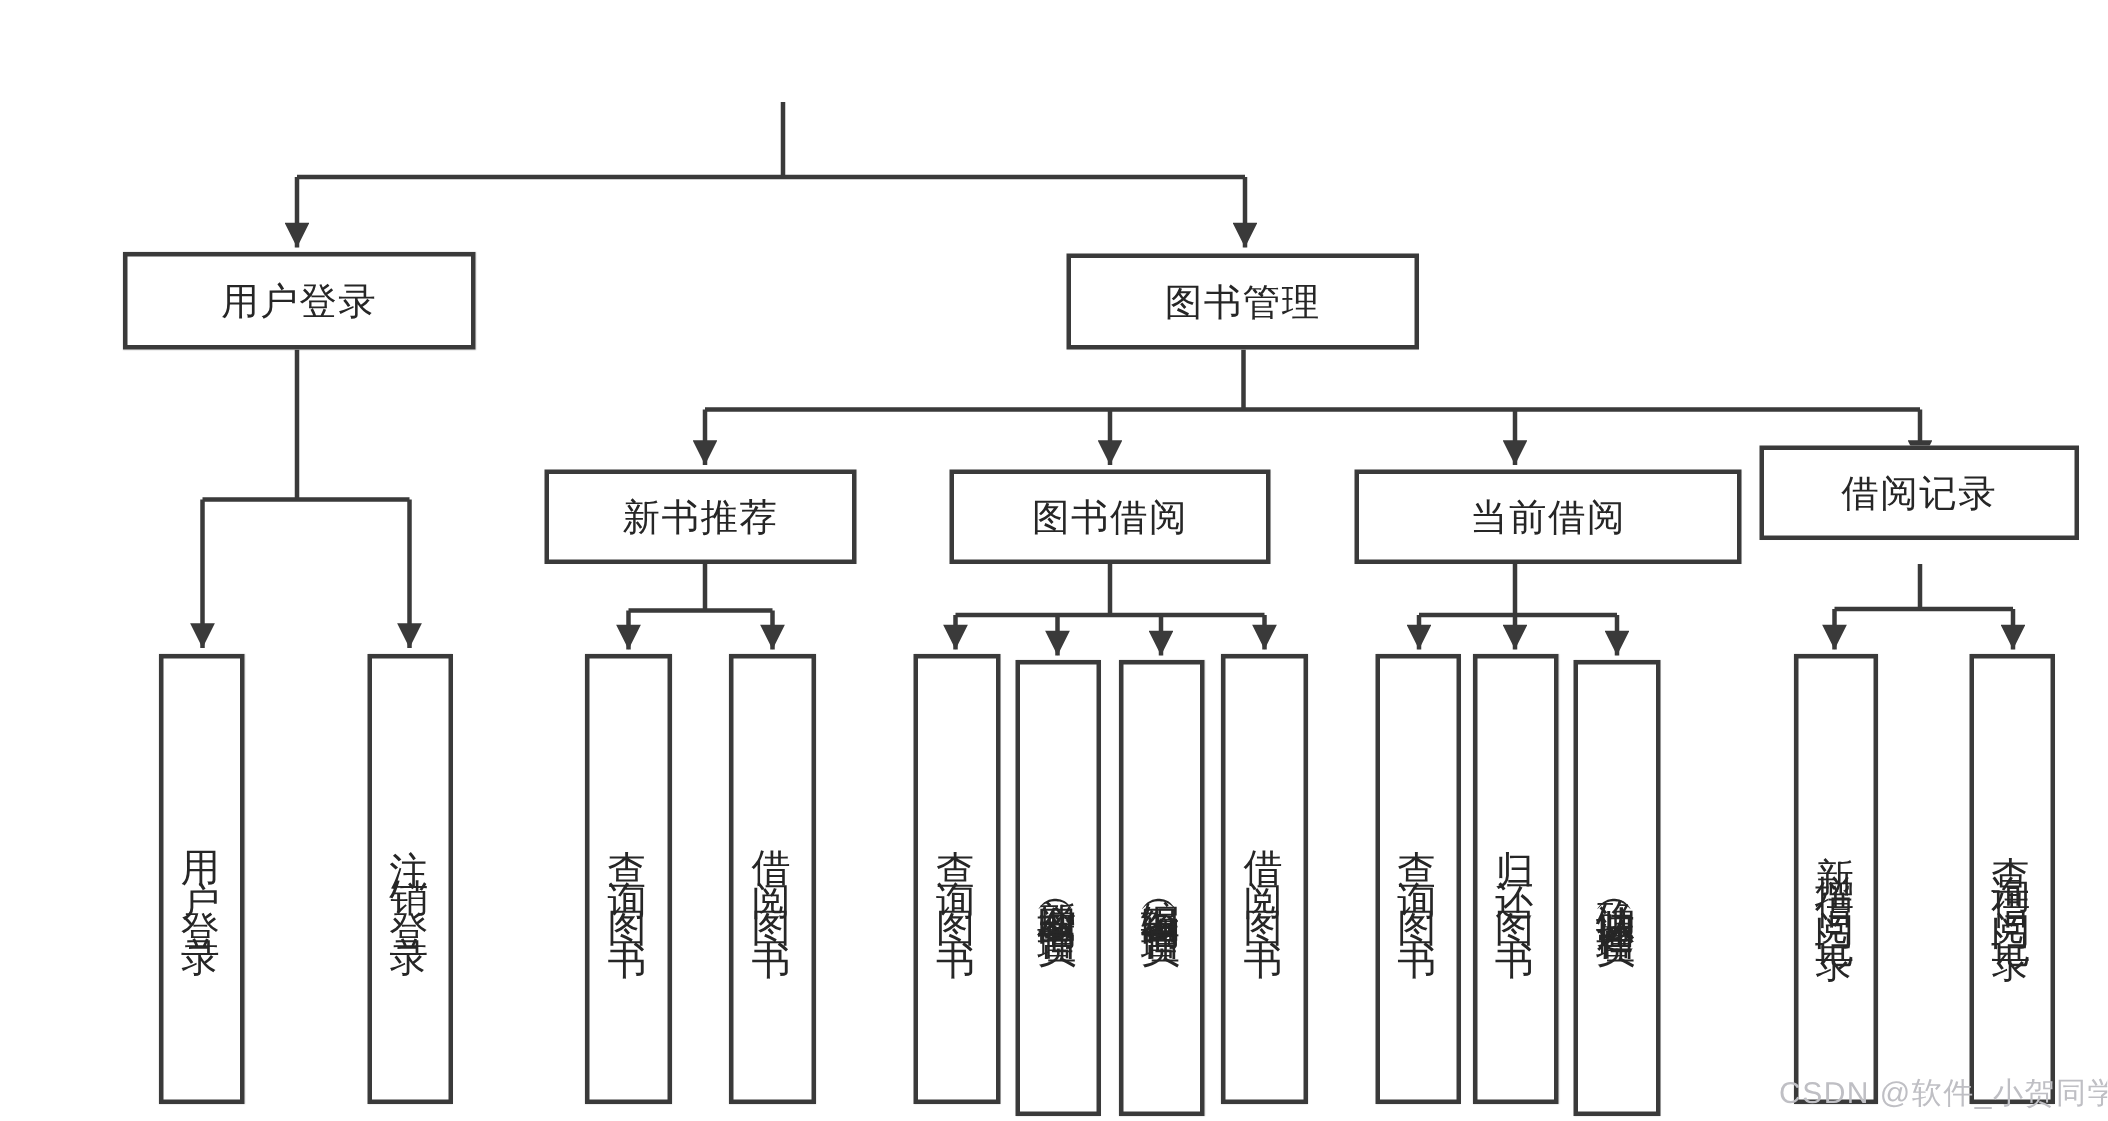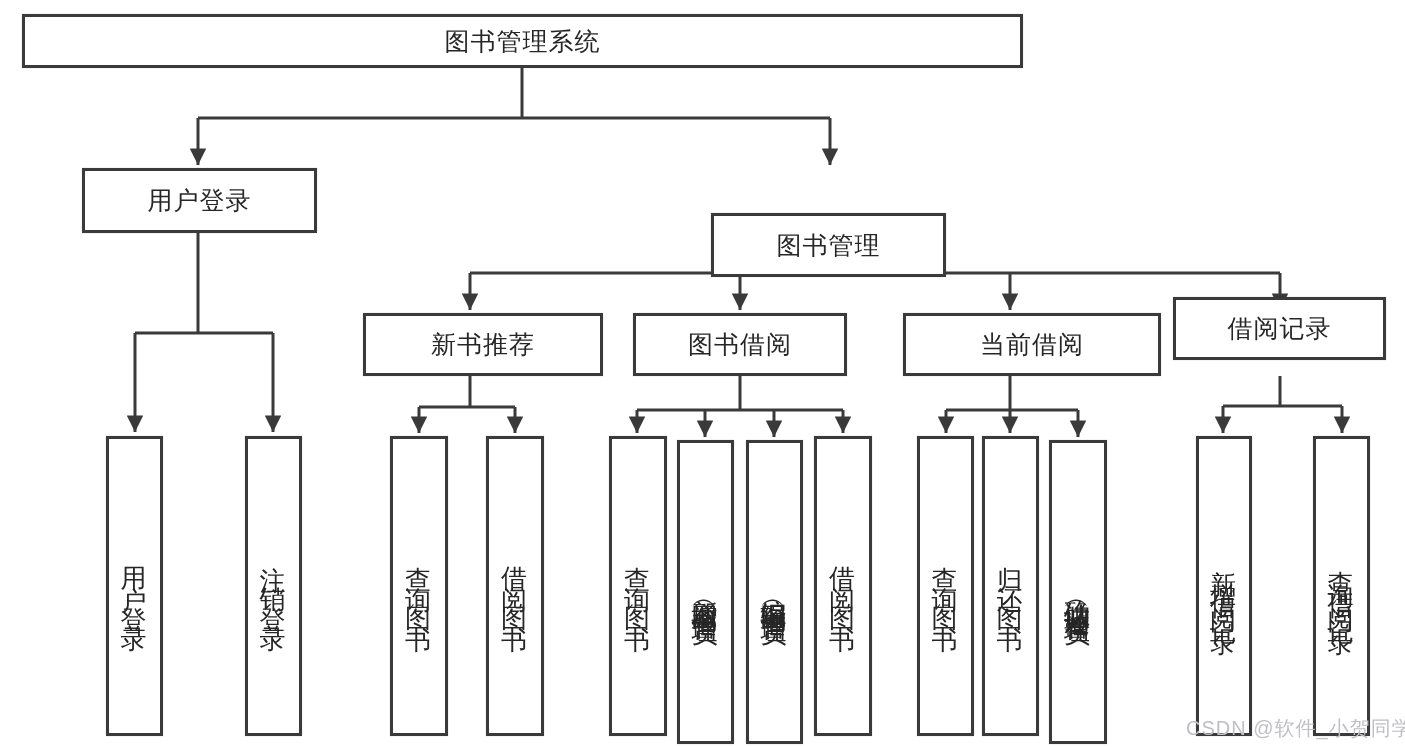--- a/index.html
+++ b/index.html
@@ -78,26 +78,25 @@
     <path d="M705,410 V437" fill="none" stroke="#3a3a3a" stroke-width="3" marker-end="url(#arrow)"></path>
     <path d="M774,410 V437" fill="none" stroke="#3a3a3a" stroke-width="3" marker-end="url(#arrow)"></path>
     <path d="M843,410 V433" fill="none" stroke="#3a3a3a" stroke-width="3" marker-end="url(#arrow)"></path>
     <path d="M946,410 V433" fill="none" stroke="#3a3a3a" stroke-width="3" marker-end="url(#arrow)"></path>
     <path d="M1010,410 V433" fill="none" stroke="#3a3a3a" stroke-width="3" marker-end="url(#arrow)"></path>
     <path d="M1078,410 V437" fill="none" stroke="#3a3a3a" stroke-width="3" marker-end="url(#arrow)"></path>
     <path d="M1223,406 V433" fill="none" stroke="#3a3a3a" stroke-width="3" marker-end="url(#arrow)"></path>
     <path d="M1342,406 V433" fill="none" stroke="#3a3a3a" stroke-width="3" marker-end="url(#arrow)"></path>
   </svg>
 
-  <div class="box" style="left:22px;top:14px;width:1001px;height:54px;">图书管理系统</div>
 
   <div class="box" style="left:82px;top:168px;width:235px;height:65px;">用户登录</div>
-  <div class="box" style="left:711px;top:169px;width:235px;height:64px;margin-top:44px;">图书管理</div>
+  <div class="box" style="left:711px;top:169px;width:235px;height:64px;">图书管理</div>
 
-  <div class="box" style="left:363px;top:313px;width:240px;height:63px;">新书推荐</div>
+  <div class="box" style="left:363px;top:313px;width:208px;height:63px;">新书推荐</div>
   <div class="box" style="left:633px;top:313px;width:214px;height:63px;">图书借阅</div>
   <div class="box" style="left:903px;top:313px;width:258px;height:63px;">当前借阅</div>
   <div class="box" style="left:1173px;top:297px;width:213px;height:63px;">借阅记录</div>
 
   <div class="box vbox v-short" style="left:106px;top:436px;width:57px;height:300px;">用户登录</div>
   <div class="box vbox v-short" style="left:245px;top:436px;width:57px;height:300px;">注销登录</div>
 
   <div class="box vbox v-short" style="left:390px;top:436px;width:58px;height:300px;">查询图书</div>
   <div class="box vbox v-short" style="left:486px;top:436px;width:58px;height:300px;">借阅图书</div>
 

